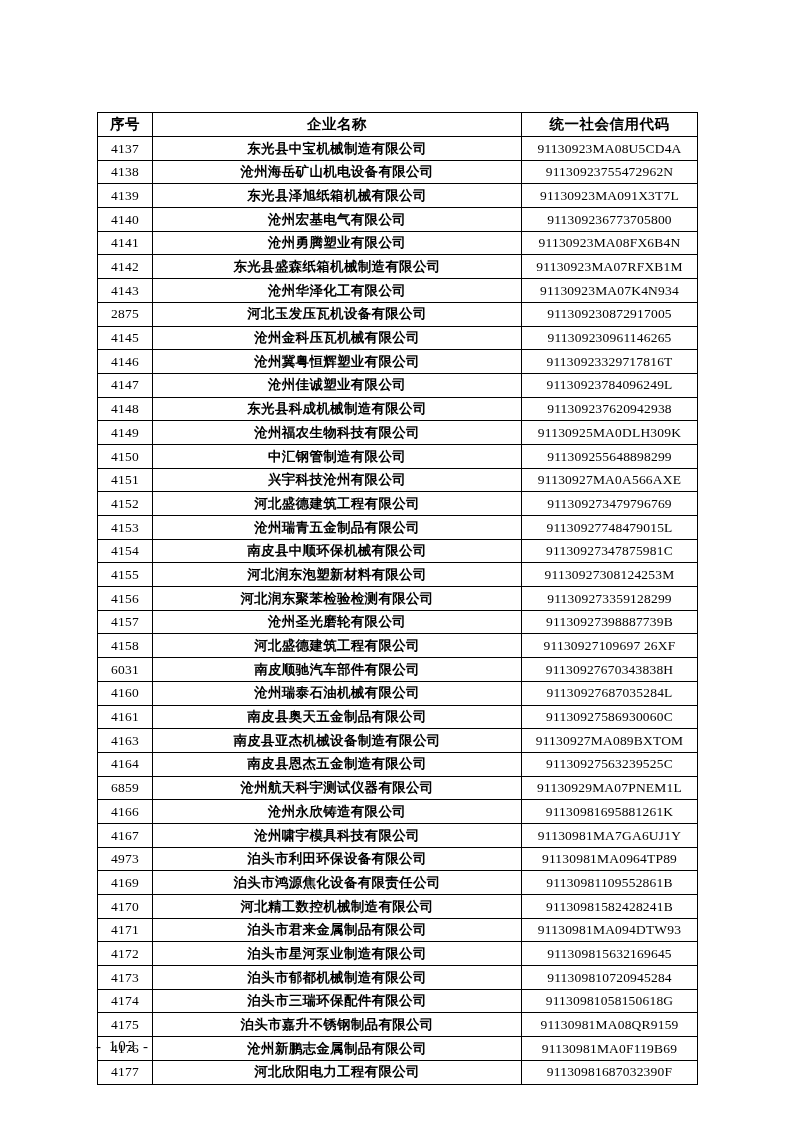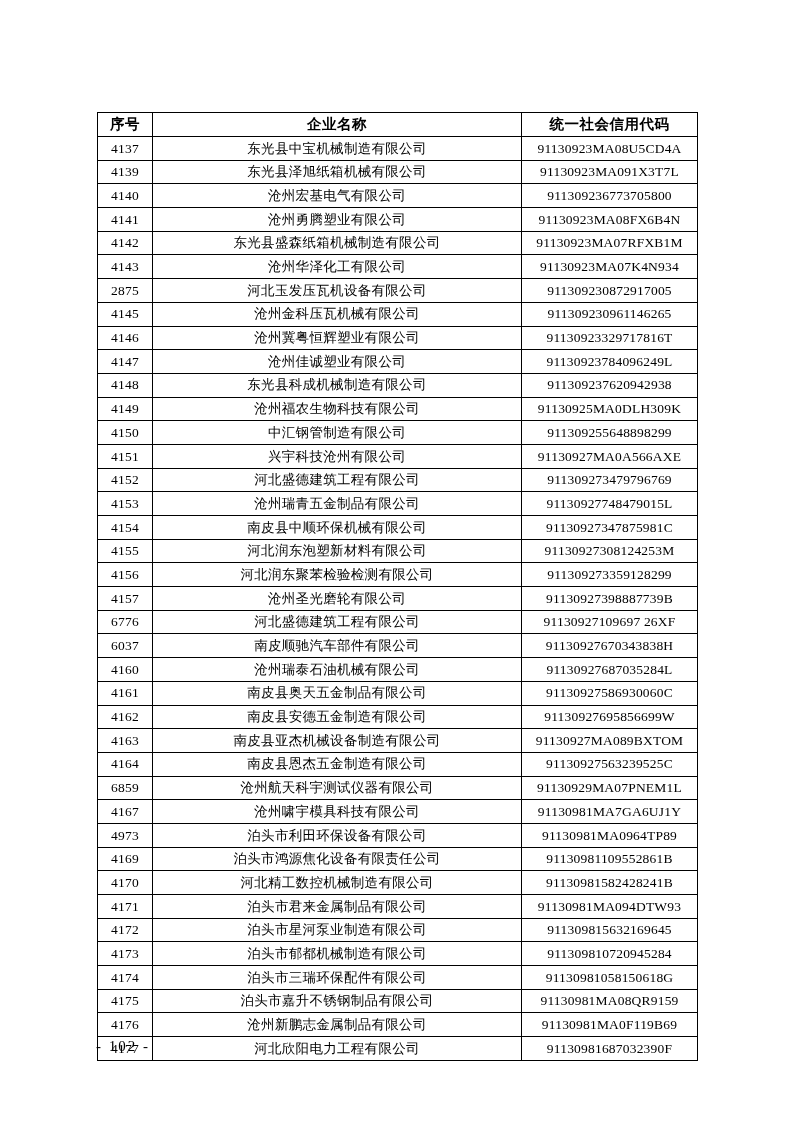--- a/index.html
+++ b/index.html
@@ -55,20 +55,21 @@
     height: 22.7px;
     font-size: 13.5px;
   }
   td.seq {
     font-size: 13px;
     letter-spacing: 0.2px;
   }
   td.name {
     font-size: 13.5px;
     letter-spacing: 0.3px;
+    font-weight: bold;
   }
   td.code {
     font-size: 12.6px;
     font-family: "Liberation Serif", "DejaVu Serif", serif;
     letter-spacing: 0.2px;
   }
   .footer {
     position: absolute;
     left: 84px;
     top: 1038px;
@@ -97,20 +98,25 @@
           <th>统一社会信用代码</th>
         </tr>
       </thead>
       <tbody id="reg-body">
           <tr>
             <td class="seq">4137</td>
             <td class="name">东光县中宝机械制造有限公司</td>
             <td class="code">91130923MA08U5CD4A</td>
           </tr>
           <tr>
+            <td class="seq">4138</td>
+            <td class="name">沧州海岳矿山机电设备有限公司</td>
+            <td class="code">91130923755472962N</td>
+          </tr>
+          <tr>
             <td class="seq">4139</td>
             <td class="name">东光县泽旭纸箱机械有限公司</td>
             <td class="code">91130923MA091X3T7L</td>
           </tr>
           <tr>
             <td class="seq">4140</td>
             <td class="name">沧州宏基电气有限公司</td>
             <td class="code">911309236773705800</td>
           </tr>
           <tr>
@@ -192,60 +198,60 @@
             <td class="seq">4156</td>
             <td class="name">河北润东聚苯检验检测有限公司</td>
             <td class="code">911309273359128299</td>
           </tr>
           <tr>
             <td class="seq">4157</td>
             <td class="name">沧州圣光磨轮有限公司</td>
             <td class="code">91130927398887739B</td>
           </tr>
           <tr>
-            <td class="seq">6776</td>
+            <td class="seq">4158</td>
             <td class="name">河北盛德建筑工程有限公司</td>
             <td class="code">91130927109697 26XF</td>
           </tr>
           <tr>
-            <td class="seq">6037</td>
+            <td class="seq">6031</td>
             <td class="name">南皮顺驰汽车部件有限公司</td>
             <td class="code">91130927670343838H</td>
           </tr>
           <tr>
             <td class="seq">4160</td>
             <td class="name">沧州瑞泰石油机械有限公司</td>
             <td class="code">91130927687035284L</td>
           </tr>
           <tr>
             <td class="seq">4161</td>
             <td class="name">南皮县奥天五金制品有限公司</td>
             <td class="code">91130927586930060C</td>
           </tr>
           <tr>
-            <td class="seq">4162</td>
-            <td class="name">南皮县安德五金制造有限公司</td>
-            <td class="code">91130927695856699W</td>
-          </tr>
-          <tr>
             <td class="seq">4163</td>
             <td class="name">南皮县亚杰机械设备制造有限公司</td>
             <td class="code">91130927MA089BXTOM</td>
           </tr>
           <tr>
             <td class="seq">4164</td>
             <td class="name">南皮县恩杰五金制造有限公司</td>
             <td class="code">91130927563239525C</td>
           </tr>
           <tr>
             <td class="seq">6859</td>
             <td class="name">沧州航天科宇测试仪器有限公司</td>
             <td class="code">91130929MA07PNEM1L</td>
           </tr>
           <tr>
+            <td class="seq">4166</td>
+            <td class="name">沧州永欣铸造有限公司</td>
+            <td class="code">91130981695881261K</td>
+          </tr>
+          <tr>
             <td class="seq">4167</td>
             <td class="name">沧州啸宇模具科技有限公司</td>
             <td class="code">91130981MA7GA6UJ1Y</td>
           </tr>
           <tr>
             <td class="seq">4973</td>
             <td class="name">泊头市利田环保设备有限公司</td>
             <td class="code">91130981MA0964TP89</td>
           </tr>
           <tr>

